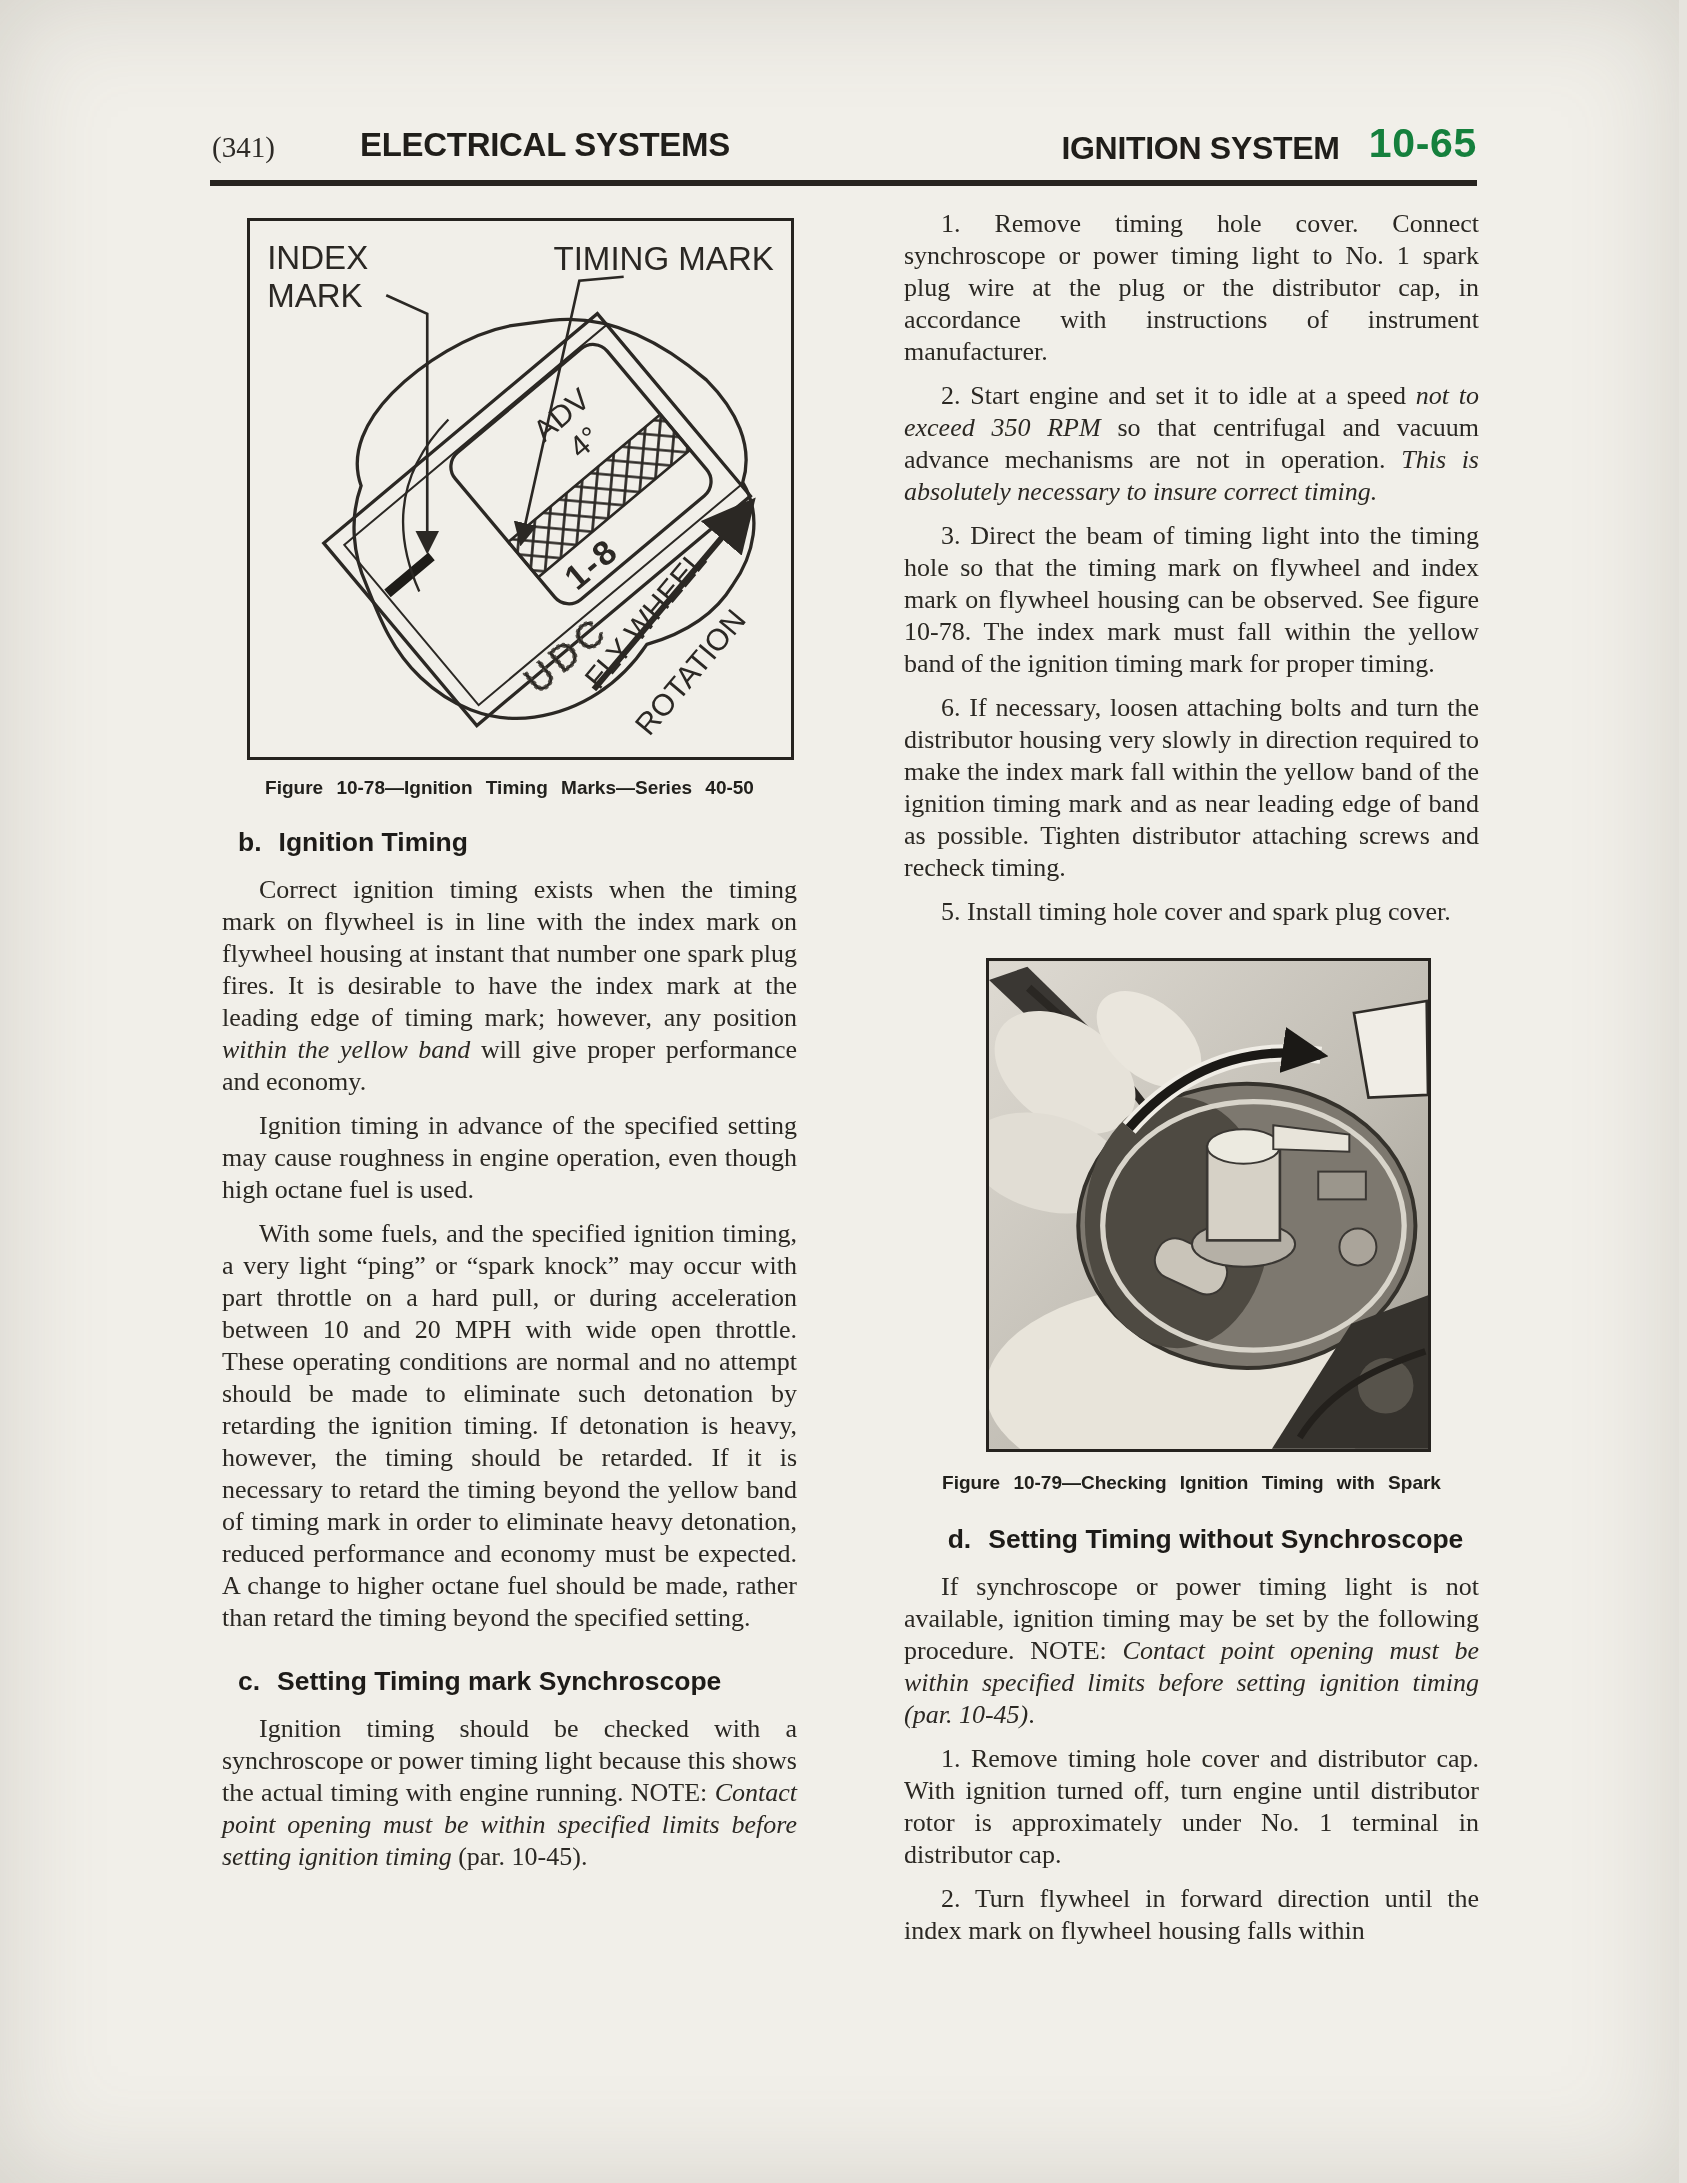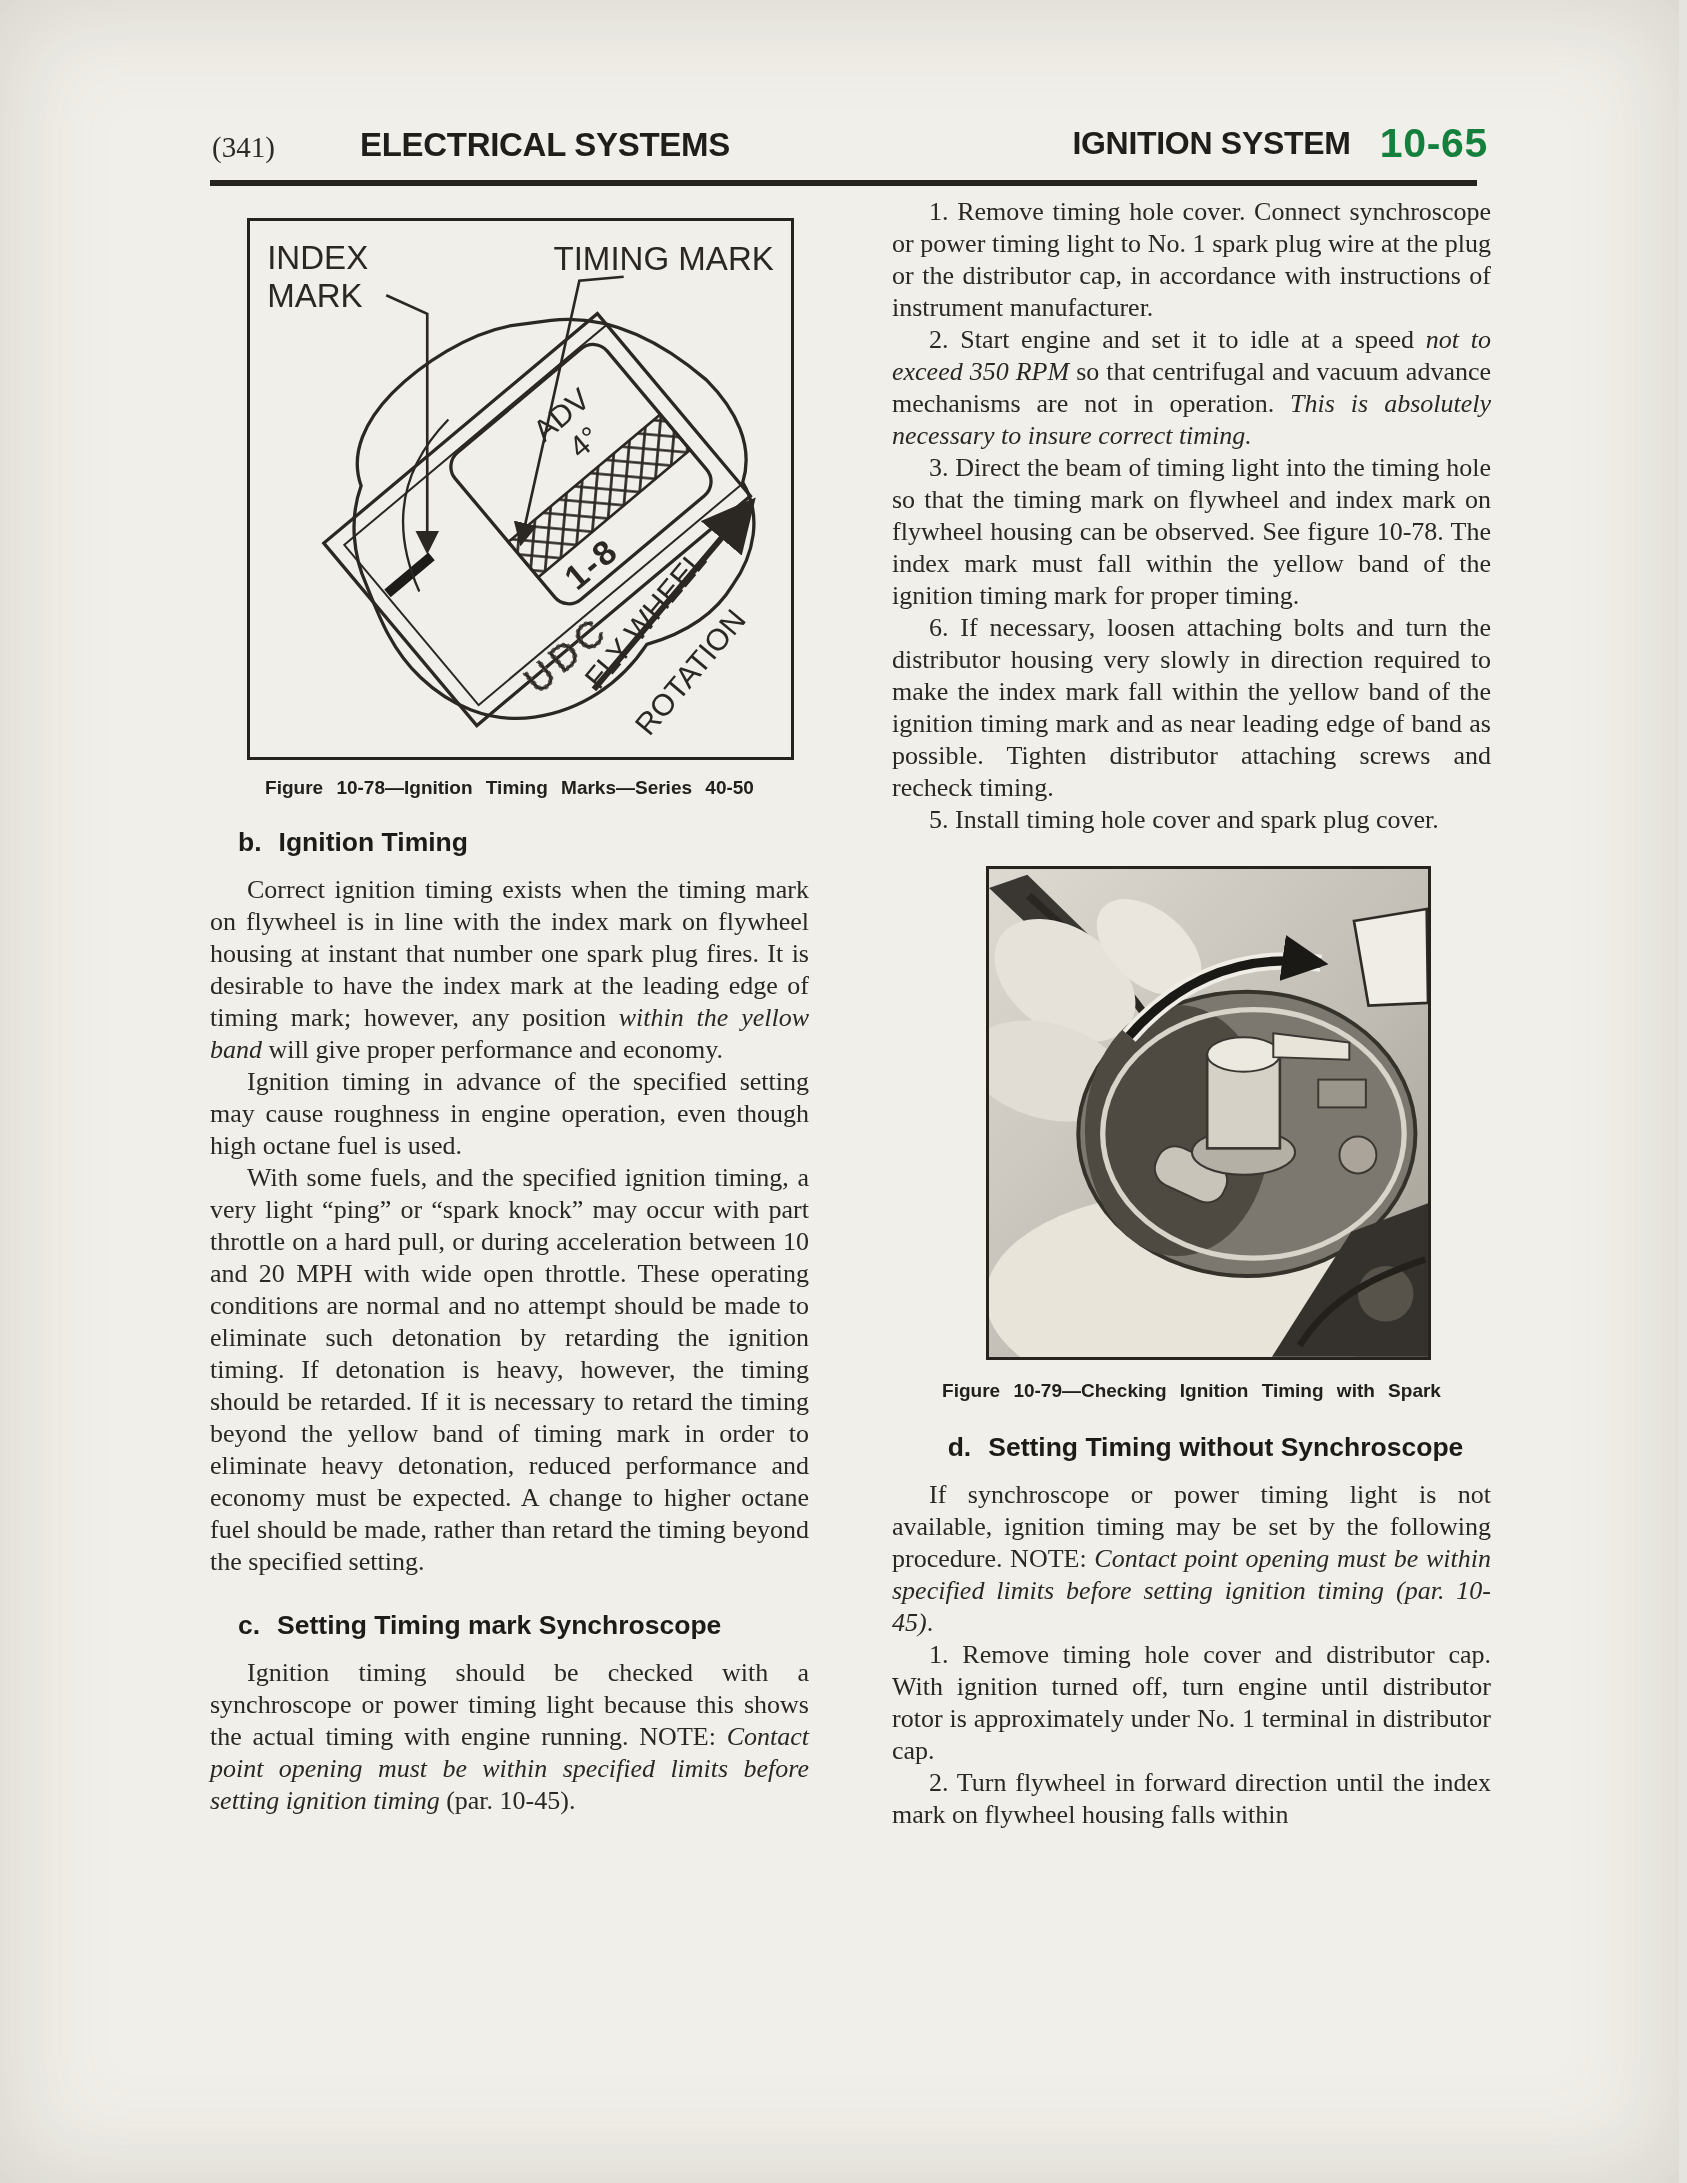--- a/index.html
+++ b/index.html
@@ -5,29 +5,29 @@
   html,body { margin:0; padding:0; background:#e6e4de; }
   .page {
     position:relative; width:1679px; height:2183px;
     background:#f1efe9; overflow:hidden;
     box-shadow: inset 0 0 106px rgba(110,104,92,.22);
     font-family:"Liberation Serif", serif; color:#2b2823;
   }
   
   .folio { position:absolute; left:212px; top:131px; font:400 29px "Liberation Serif", serif; color:#2e2b27; }
   .hleft { position:absolute; left:360px; top:126px; font:700 33px "Liberation Sans", sans-serif; color:#201e1a; letter-spacing:-0.3px; }
-  .hright-wrap { position:absolute; right:191px; top:120px; display:flex; align-items:center; gap:29px; }
+  .hright-wrap { position:absolute; right:202px; top:120px; display:flex; align-items:flex-end; gap:29px; }
   .hright { font:700 32px "Liberation Sans", sans-serif; color:#201e1a; letter-spacing:-0.3px; }
   .hcode  { font:800 41px "Liberation Sans", sans-serif; color:#15803d; letter-spacing:0.7px; }
   .rule   { position:absolute; left:210px; right:202px; top:180px; height:6px; background:#27241f; }
   
   .col { position:absolute; width:599px; font-size:26px; line-height:32px; text-align:justify; }
   .col-left  { left:210px;  top:218px; }
   .col-right { left:892px; top:196px; }
-  p.body { margin:0; text-indent:37px; }
+  p.body { margin:12px; text-indent:37px; }
   em { font-style:italic; }
   
   .fig78 { width:541px; height:536px; border:3.3px solid #26231f; margin:40px 0 17px 37px; background:#f1efe9; }
   .fig79 { width:439px; height:488px; border:3.3px solid #26231f; margin:30px 0 20px 94px; background:#ccc8c0; }
   .figcap {
     font:700 19px "Liberation Sans", sans-serif; color:#21201c;
     text-align:center; word-spacing:8px; margin:0 0 4px 0; text-indent:0;
   }
   
   .sec {

